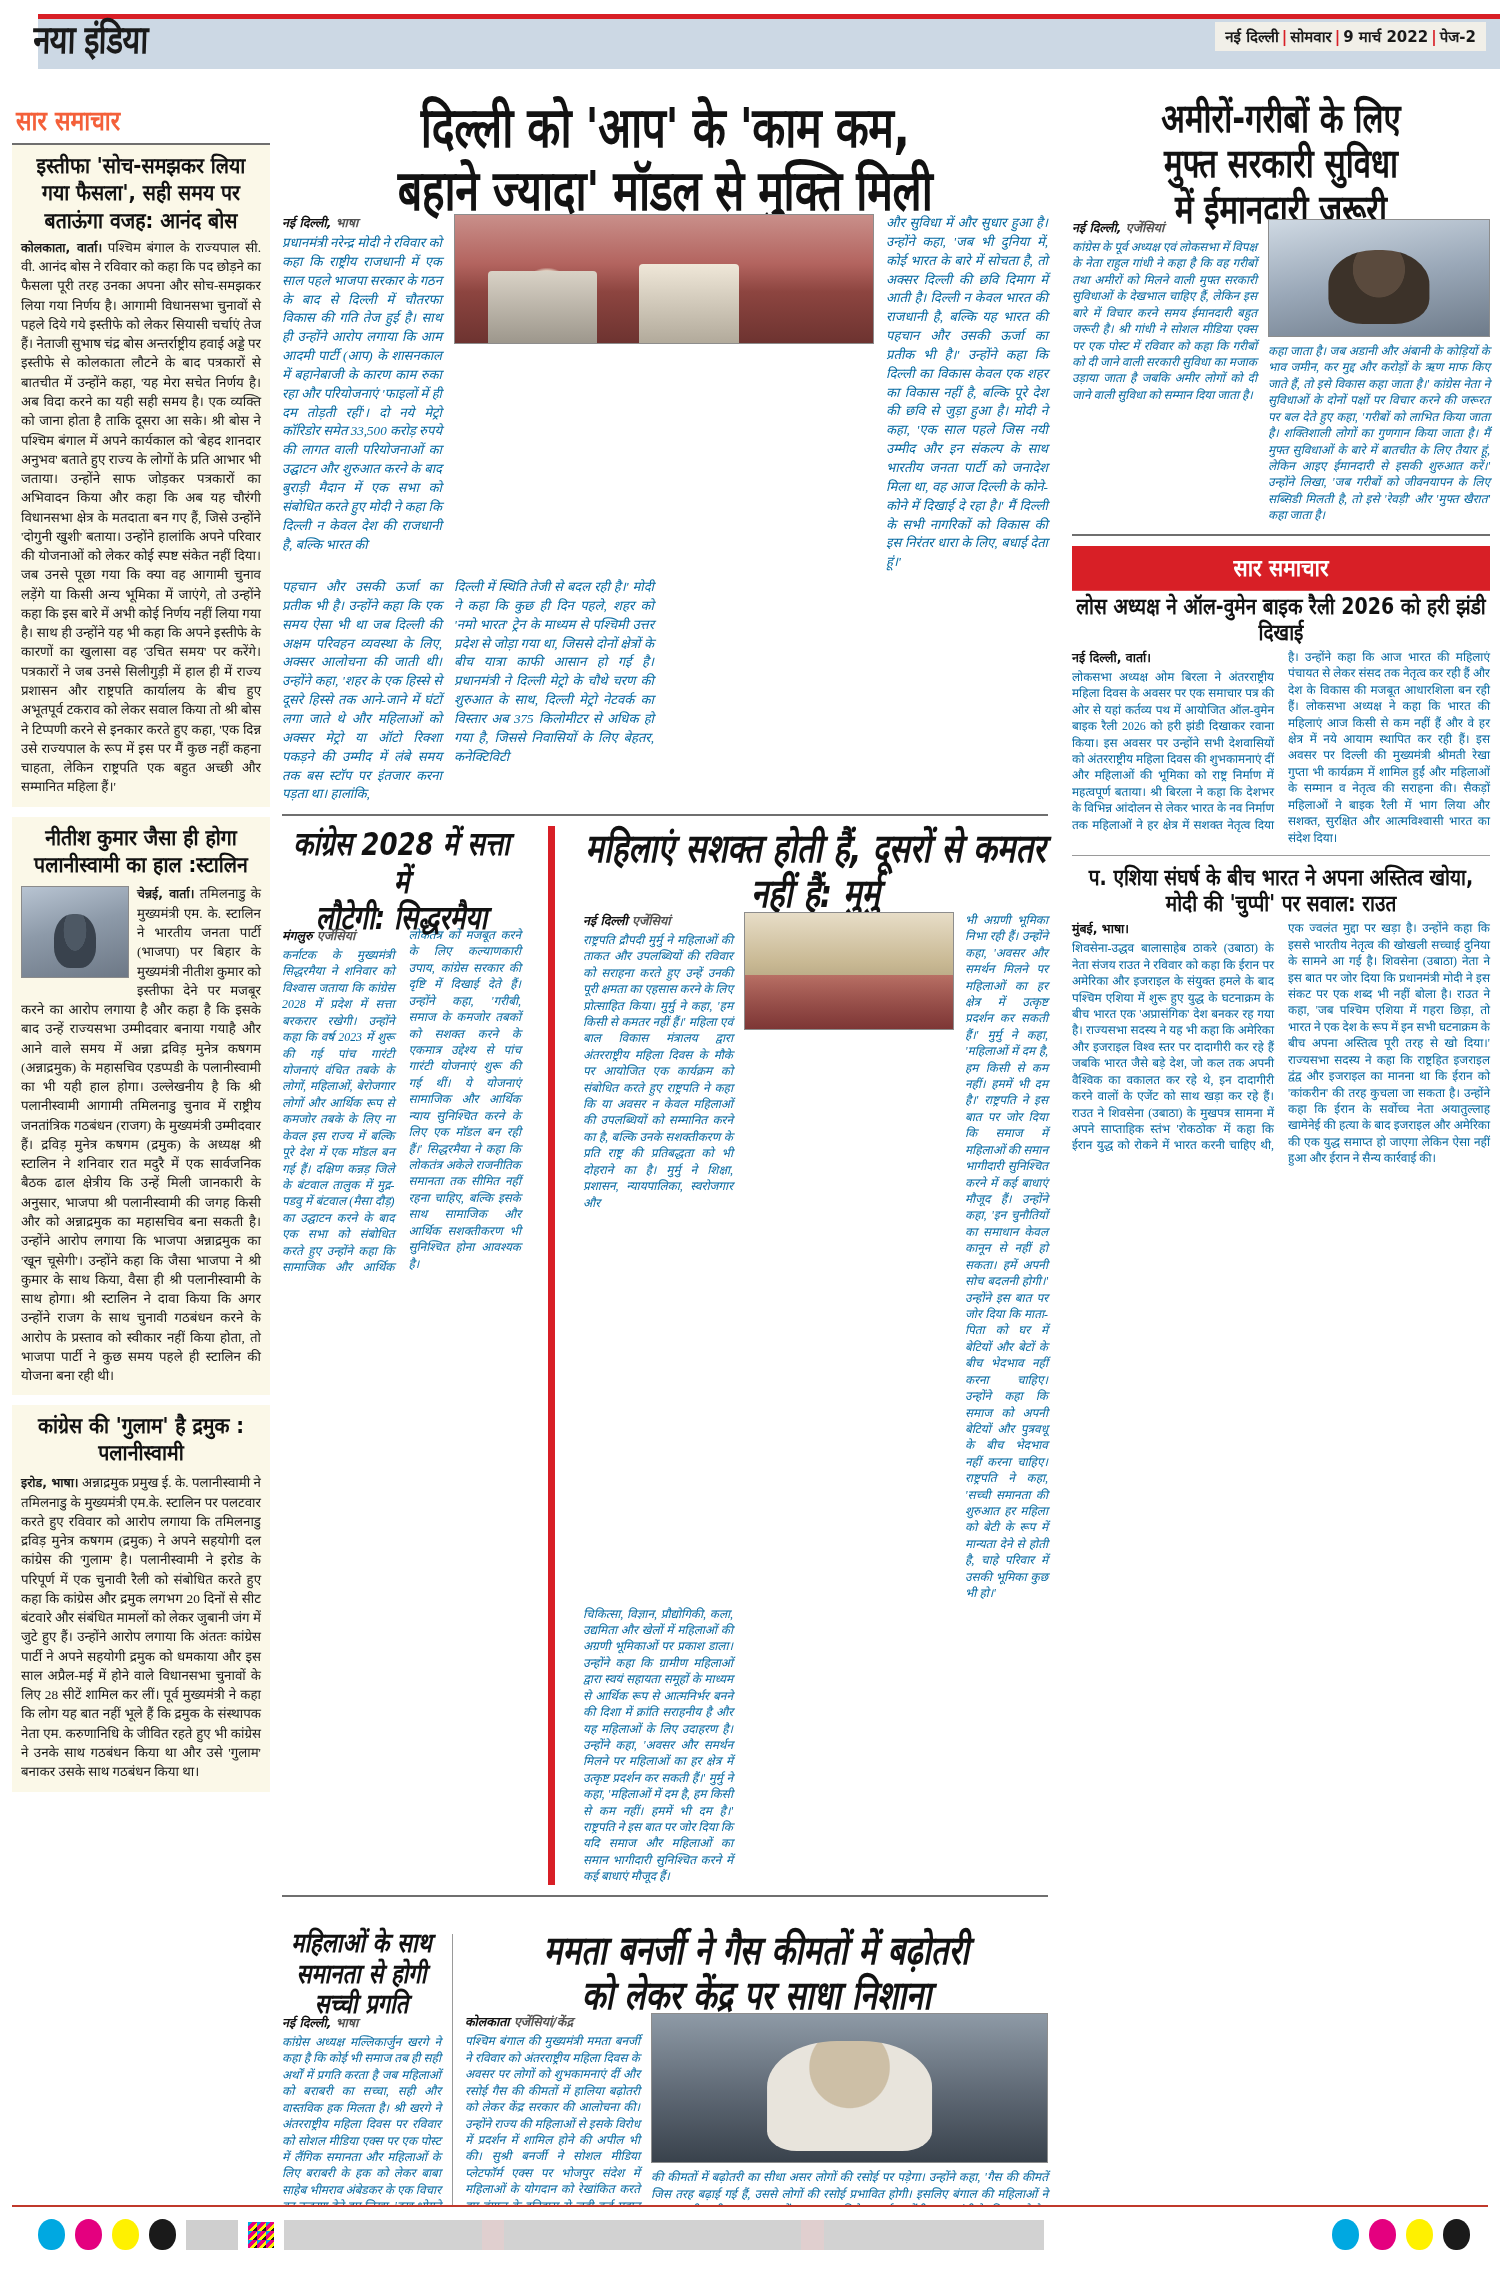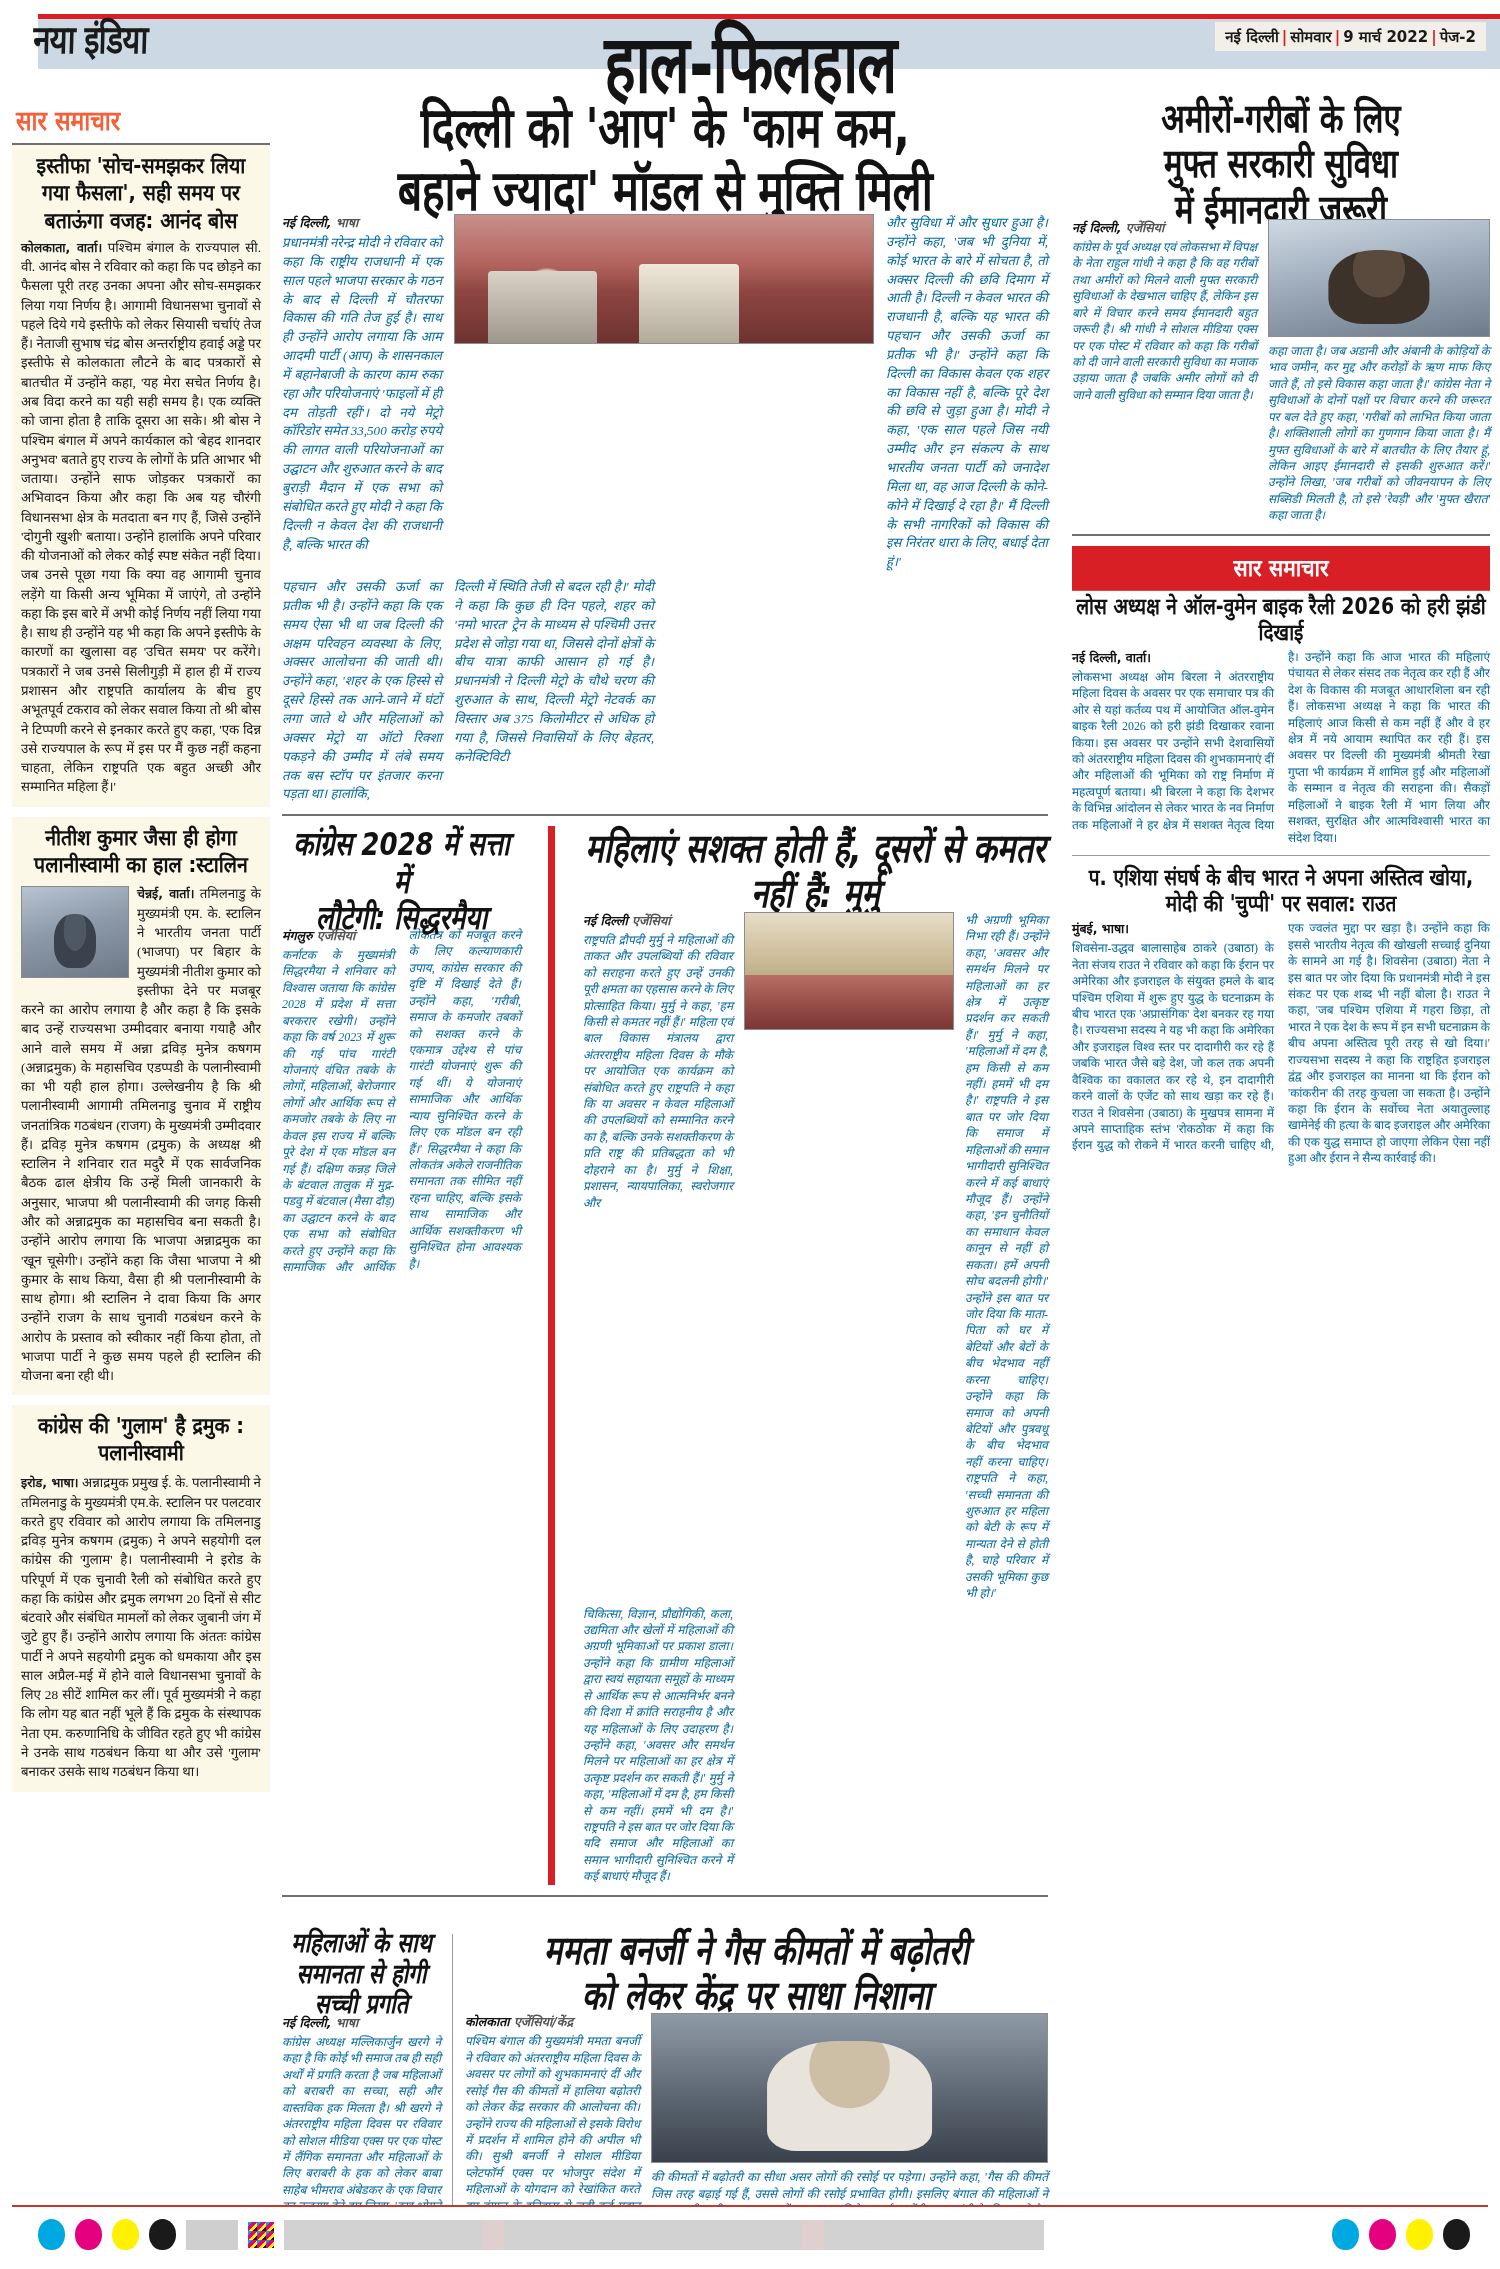--- a/index.html
+++ b/index.html
@@ -254,23 +254,20 @@
 </style>
 </head>
 <body>
 
 <div class="masthead">
   <div class="masthead-rule"></div>
   <div class="masthead-band"></div>
   <div class="logo">नया इंडिया</div>
   <div class="dateline">
     <span>नई दिल्ली</span><span class="sep">|</span><span>सोमवार</span><span class="sep">|</span><span>9 मार्च 2022</span><span class="sep">|</span><span>पेज-2</span>
-  </div>
-  <div class="pagetitle-wrap">
-    <div class="pagetitle">हाल-फिलहाल</div>
   </div>
 </div>
 
 <div class="sheet">
 
   <div class="topgrid">
 
     <div class="col-left">
       <div class="saar-head">सार समाचार</div>
       <div class="saar-rule"></div>

